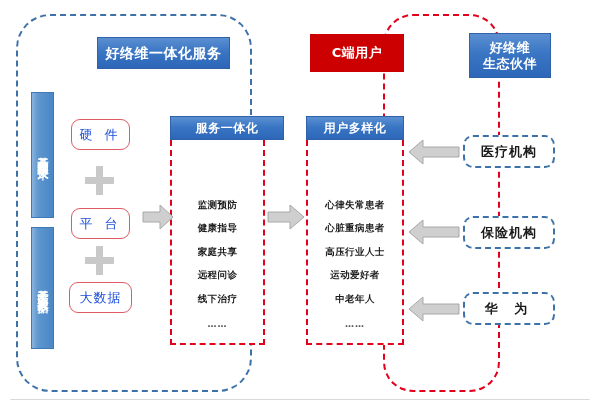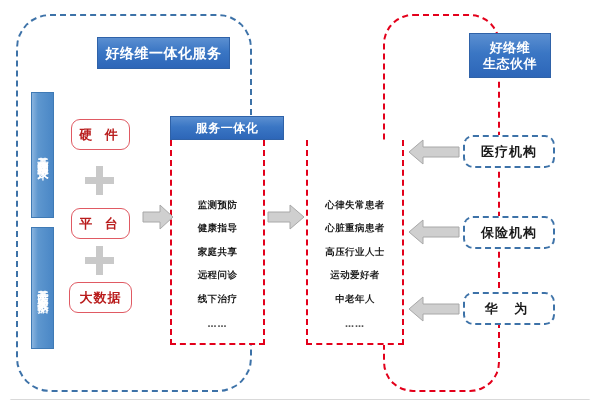--- a/index.html
+++ b/index.html
@@ -66,22 +66,22 @@
     text-orientation:upright;
     letter-spacing:2px;
     line-height:1;
   }
 
   
   .red-pill{
     border:1.6px solid #e05a63;
     border-radius:9px;
     background:#ffffff;
-    color:#b91c1c;
-    font-weight:bold;
+    color:#1d4ed8;
+    font-weight:normal;
     display:flex;
     align-items:center;
     justify-content:center;
     letter-spacing:4px;
     white-space:nowrap;
   }
 
   
   .blue-pill{
     border:2px dashed #3d72a8;
@@ -145,20 +145,21 @@
 <body>
 
 <div id="canvas">
 
   <div class="abs outer-blue" style="left:16px;top:14px;width:236px;height:378px;"></div>
 
   <div class="abs outer-red" style="left:383px;top:14px;width:117px;height:378px;"></div>
 
   <div class="abs blue-plate" style="left:97px;top:37px;width:133px;height:32px;font-size:14px;">好络维一体化服务</div>
 
+  <div class="abs red-plate" style="left:310px;top:34px;width:94px;height:38px;font-size:13px;">C端用户</div>
 
   <div class="abs blue-plate" style="left:469px;top:33px;width:82px;height:45px;font-size:13px;flex-direction:column;">
     <span>好络维</span>
     <span>生态伙伴</span>
   </div>
 
   <div class="abs vert-plate" style="left:31px;top:92px;width:23px;height:126px;font-size:11px;">基于物联网技术</div>
 
   <div class="abs vert-plate" style="left:31px;top:227px;width:23px;height:122px;font-size:11px;">基于医疗大数据</div>
 
@@ -176,20 +177,21 @@
 
   <div class="abs list-body" style="left:170px;top:140px;width:95px;height:205px;">
     <div class="list-item">监测预防</div>
     <div class="list-item">健康指导</div>
     <div class="list-item">家庭共享</div>
     <div class="list-item">远程问诊</div>
     <div class="list-item">线下治疗</div>
     <div class="list-item ellipsis">……</div>
   </div>
 
+  <div class="abs blue-plate" style="left:306px;top:116px;width:98px;height:24px;font-size:12px;">用户多样化</div>
 
   <div class="abs list-body" style="left:306px;top:140px;width:98px;height:205px;">
     <div class="list-item">心律失常患者</div>
     <div class="list-item">心脏重病患者</div>
     <div class="list-item">高压行业人士</div>
     <div class="list-item">运动爱好者</div>
     <div class="list-item">中老年人</div>
     <div class="list-item ellipsis">……</div>
   </div>
 

